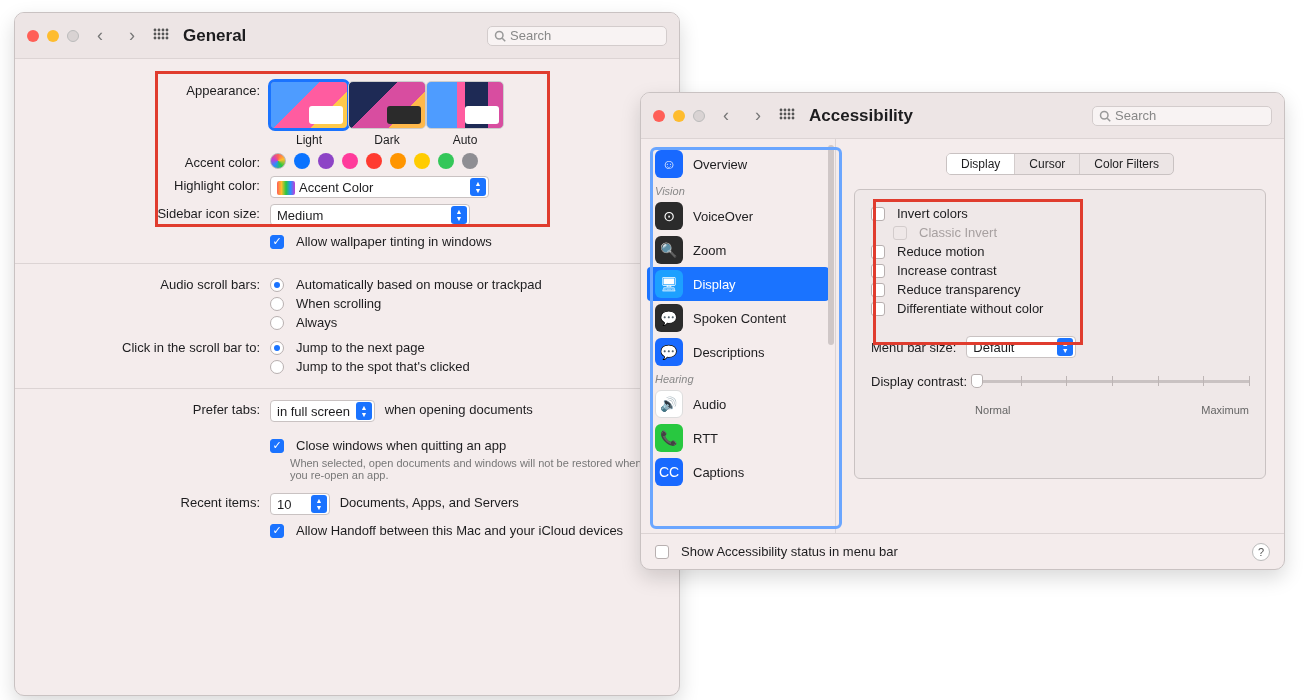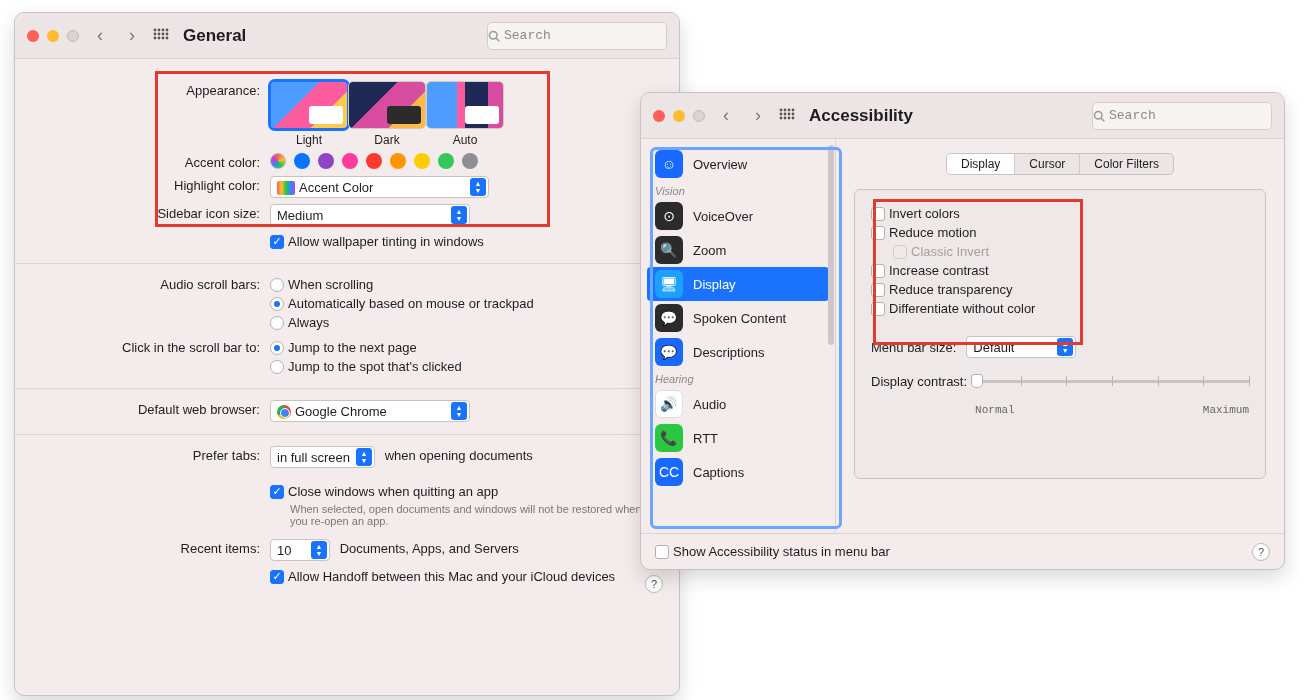--- a/index.html
+++ b/index.html
@@ -34,23 +34,23 @@
   .tl { width:12px; height:12px; border-radius:50%; }
   .tl.red { background:#ff5f57; }
   .tl.yellow { background:#febc2e; }
   .tl.green { background:#d9d3d3; border:1px solid #bbb; }
   .nav-arrow { width:22px; text-align:center; color:#777; font-size:18px; cursor:default; }
   .grid-icon svg { display:block; }
   .win-title { font-size:17px; font-weight:600; margin-left:4px; }
   .spacer { flex:1; }
   .search-box {
     display:flex; align-items:center;
-    width:180px; height:28px;
+    width:180px; height:20px;
     background:#f8f3f3; border:1px solid #d3cccc; border-radius:5px;
-    padding:0 0; color:#888;font-family:Liberation Mono, monospace;
+    padding:0 6px; color:#888;
   }
   .search-box svg { margin-right:4px; flex-shrink:0; }
 
   
   .gen-body { padding: 8px 0 14px 0; position:relative; }
   .row { display:flex; align-items:flex-start; padding: 3px 30px; }
   .row.sep-after { border-bottom: 1px solid #dcd4d4; padding-bottom:12px; margin-bottom:8px; }
   .label-col { width: 225px; text-align:right; padding-right:10px; padding-top:2px; }
   .val-col { flex:1; }
   .thumbs { display:flex; }
@@ -80,21 +80,21 @@
     padding:0 2px 0 6px; min-width:110px;
   }
   .select-ctl .arrows {
     width:16px; height:18px; background:#1a73ff; border-radius:3px;
     display:flex; flex-direction:column; align-items:center; justify-content:center;
     color:#fff; font-size:7px; line-height:7px;
   }
   .select-ctl.sm { min-width:60px; }
   .select-inline { display:inline-flex; vertical-align:middle; }
 
-  .cb-row, .radio-row { display:flex; align-items:center; gap:4px; padding:2px 0; }
+  .cb-row, .radio-row { display:flex; align-items:center; gap:12px; padding:2px 0; }
   .cb { width:14px; height:14px; border:1px solid #b8b0b0; border-radius:3px; background:#fff; display:flex; align-items:center; justify-content:center; }
   .cb.checked { background:#1a73ff; border-color:#1a73ff; color:#fff; font-size:11px; }
   .radio { width:14px; height:14px; border:1px solid #b8b0b0; border-radius:50%; background:#fff; display:flex; align-items:center; justify-content:center; }
   .radio.sel::after { content:""; width:6px; height:6px; border-radius:50%; background:#1a73ff; }
   .subtext { font-size:11px; color:#777; margin:2px 0 0 20px; max-width:360px; }
 
   .help-btn { width:18px; height:18px; border-radius:50%; border:1px solid #bbb; background:#fff; font-size:11px; display:flex; align-items:center; justify-content:center; color:#555; }
   .help-pos-gen { position:absolute; right:16px; bottom:10px; }
 
   .red-highlight1 { position:absolute; border:3px solid #e03c2e; pointer-events:none; }
@@ -256,26 +256,26 @@
       <div class="val-col cb-row">
         <div class="cb checked">✓</div>
           <span>Allow wallpaper tinting in windows</span>
       </div>
     </div>
 
     <div class="row">
       <div class="label-col">Audio scroll bars:</div>
       <div class="val-col">
         <div class="radio-row">
+            <div class="radio sel"></div>
+            <span>Automatically based on mouse or trackpad</span>
+          </div>
+        <div class="radio-row">
             <div class="radio"></div>
             <span>When scrolling</span>
-          </div>
-        <div class="radio-row">
-            <div class="radio sel"></div>
-            <span>Automatically based on mouse or trackpad</span>
           </div>
         <div class="radio-row">
             <div class="radio"></div>
             <span>Always</span>
           </div>
       </div>
     </div>
 
     <div class="row sep-after">
       <div class="label-col">Click in the scroll bar to:</div>
@@ -284,29 +284,20 @@
             <div class="radio sel"></div>
             <span>Jump to the next page</span>
           </div>
         <div class="radio-row">
             <div class="radio"></div>
             <span>Jump to the spot that's clicked</span>
           </div>
       </div>
     </div>
 
-    <div class="row sep-after">
-      <div class="label-col">Default web browser:</div>
-      <div class="val-col">
-        <div class="select-ctl" style="width:200px;">
-          <span><span class="chrome-icon"></span><span>Google Chrome</span></span>
-          <div class="arrows">▲<br>▼</div>
-        </div>
-      </div>
-    </div>
 
     <div class="row">
       <div class="label-col">Prefer tabs:</div>
       <div class="val-col">
         <div class="select-ctl select-inline" style="min-width:105px;">
           <span>in full screen</span>
             <div class="arrows">▲<br>▼</div>
         </div>
         <span style="margin-left:6px;">when opening documents</span>
       </div>
@@ -434,27 +425,27 @@
         <div class="seg sel">Display</div>
         <div class="seg">Cursor</div>
         <div class="seg">Color Filters</div>
       </div>
 
       <div class="panel">
         <div class="cb-row">
             <div class="cb"></div>
             <span>Invert colors</span>
           </div>
+        <div class="cb-row ind">
+            <div class="cb"></div>
+            <span>Classic Invert</span>
+          </div>
         <div class="cb-row">
             <div class="cb"></div>
             <span>Reduce motion</span>
-          </div>
-        <div class="cb-row ind">
-            <div class="cb"></div>
-            <span>Classic Invert</span>
           </div>
         <div class="cb-row">
             <div class="cb"></div>
             <span>Increase contrast</span>
           </div>
         <div class="cb-row">
             <div class="cb"></div>
             <span>Reduce transparency</span>
           </div>
         <div class="cb-row">
@@ -465,21 +456,21 @@
         <div class="menubar-row">
           <span>Menu bar size:</span>
           <div class="select-ctl" style="width:110px;">
             <span>Default</span>
               <div class="arrows">▲<br>▼</div>
           </div>
         </div>
 
         <div class="contrast-row">
           <span style="padding-top:2px;">Display contrast:</span>
-          <div style="flex:1;font-family:Liberation Mono, monospace;">
+          <div style="flex:1;">
             <div class="slider">
               <div class="track"></div>
               <div class="tick" style="left:0%"></div>
                 <div class="tick" style="left:16.6%"></div>
                 <div class="tick" style="left:33.3%"></div>
                 <div class="tick" style="left:50%"></div>
                 <div class="tick" style="left:66.6%"></div>
                 <div class="tick" style="left:83.3%"></div>
                 <div class="tick" style="left:100%"></div>
               <div class="knob"></div>

